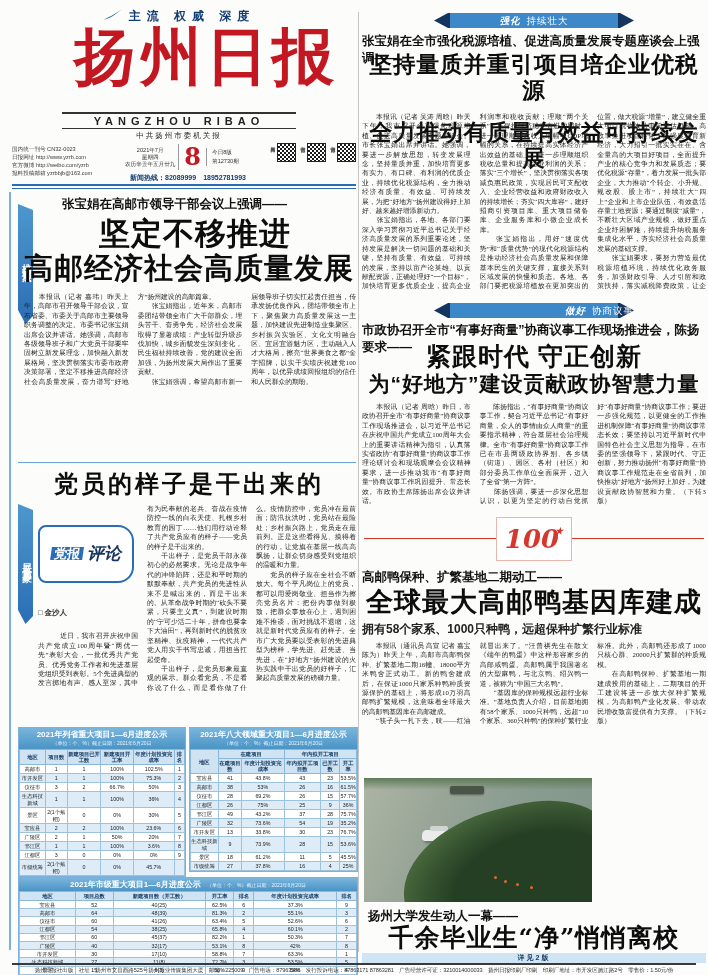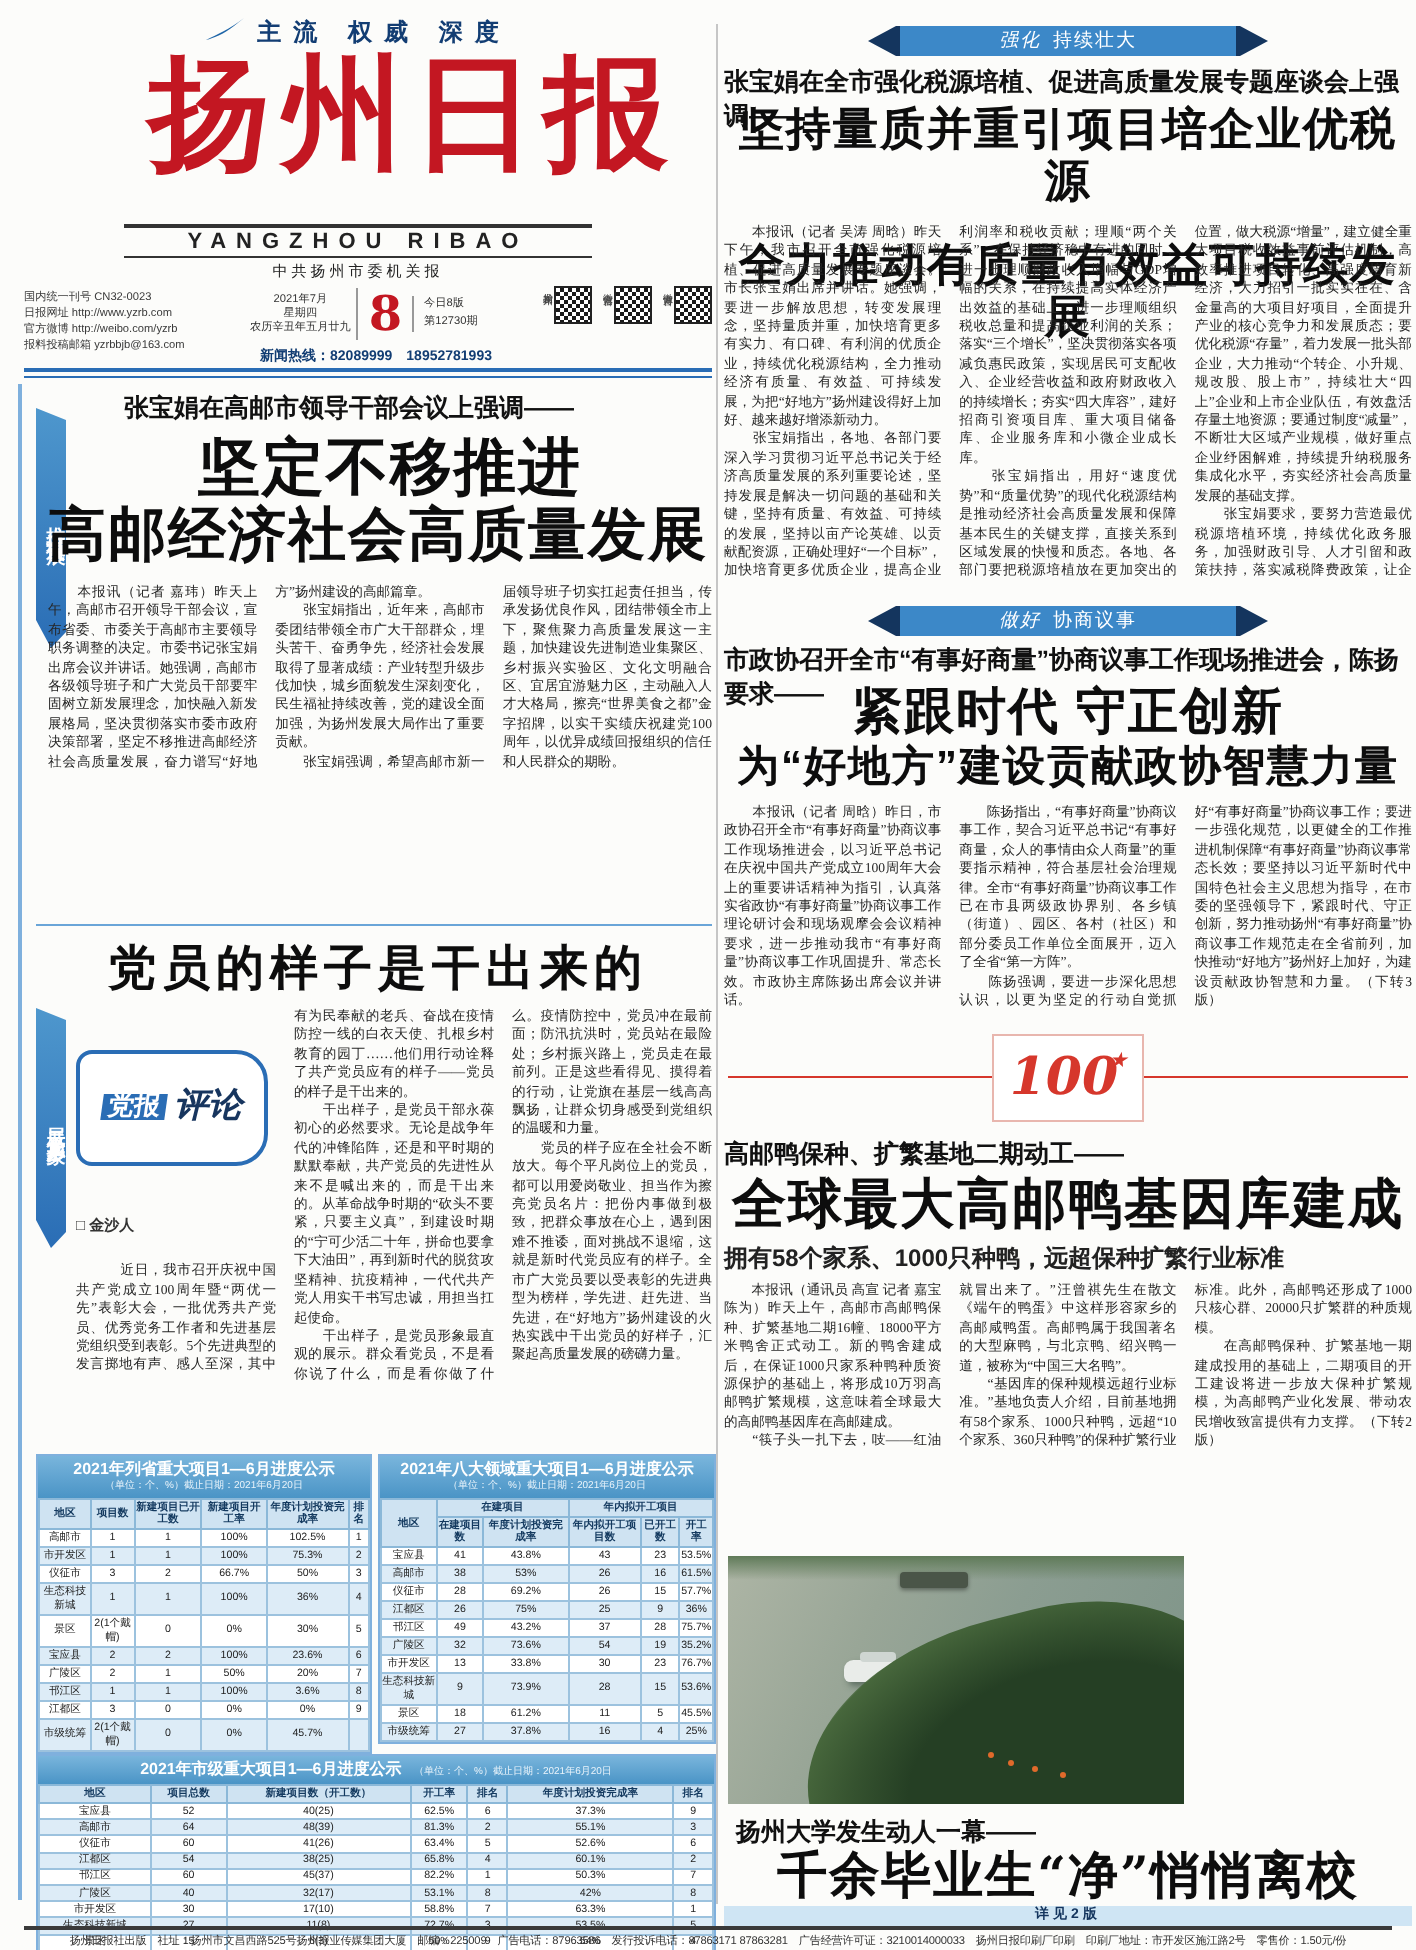--- a/index.html
+++ b/index.html
@@ -37,21 +37,21 @@
   .bodytext{font-family:"Liberation Serif",serif;font-size:6.8px;line-height:9.4px;text-align:justify;
         color:#262626;column-gap:9px;column-count:3;white-space:pre-wrap;overflow:hidden;}
   .va-tab{width:15px;background:linear-gradient(180deg,#4e97cd,#2a6db5);color:#fff;
         writing-mode:vertical-rl;text-orientation:upright;font-size:9.5px;font-weight:bold;
         text-align:center;padding:8px 0 12px;letter-spacing:2px;
         clip-path:polygon(0 0,100% 6px,100% calc(100% - 8px),50% 100%,0 calc(100% - 14px));}
 
   .badge{height:15px;line-height:15px;text-align:center;color:#fff;font-size:9.5px;letter-spacing:1px;
         clip-path:polygon(14px 0,calc(100% - 14px) 0,100% 50%,calc(100% - 14px) 100%,14px 100%,0 50%);
         background:linear-gradient(90deg,#14355e 0 16px,#3c88c8 16px calc(100% - 16px),#14355e calc(100% - 16px));}
-  .badge .bp{font-family:"DejaVu Serif",serif;font-style:italic;font-weight:normal;margin-right:6px;}
+  .badge .bp{font-family:"DejaVu Serif",serif;font-style:italic;font-weight:bold;margin-right:6px;}
 
   
   .kicker-a{top:196px;left:62px;width:290px;}
   .tab-a{left:18px;top:204px;height:100px;}
   .headline-a1{top:216px;left:36px;width:318px;font-size:31px;}
   .headline-a2{top:252px;left:24px;width:330px;font-size:29px;}
   .body-a{top:292px;left:24px;width:332px;height:167px;}
   .div-left{top:462px;left:18px;width:338px;border-top:1px solid #6aa5d8;}
   .headline-b{top:470px;left:24px;width:330px;font-family:"DejaVu Serif",serif;font-size:24px;letter-spacing:3px;}
   .tab-b{left:18px;top:504px;height:100px;}
@@ -74,21 +74,21 @@
   table.news tbody tr:nth-child(even){background:#ddecf7;}
   .tbl3 table.news td{line-height:6.2px;}
 
   
   .col-right{left:362px;top:0;width:344px;height:975px;}
   .badge1{top:13px;left:72px;width:200px;}
   .kicker1{top:33px;left:0;width:344px;font-size:12.5px;}
   .headline-t1{top:52px;left:0;width:344px;font-size:22.5px;}
   .headline-t2{top:80px;left:0;width:344px;font-size:22.5px;margin-top:40px;}
   .body-tax{top:112px;left:0;width:344px;height:186px;}
-  .badge2{top:303px;left:72px;width:200px;}
+  .badge2{top:303px;left:72px;width:200px;text-align:right;}
   .kicker2{top:322px;left:0;width:344px;font-size:12.5px;}
   .headline-c1{top:342px;left:0;width:344px;font-size:25px;}
   .headline-c2{top:372px;left:0;width:344px;font-size:21px;}
   .body-council{top:402px;left:0;width:344px;height:110px;}
 
   .banner100{top:517px;left:2px;width:340px;height:44px;display:flex;align-items:center;justify-content:center;}
   .banner100::before{content:"";position:absolute;left:0;right:0;top:21px;border-top:1.5px solid #d6372c;z-index:0;}
   .banner-box{position:relative;z-index:1;background:#fff;border:1px solid #e8b6ae;display:flex;align-items:center;
         gap:6px;padding:2px 8px;height:38px;}
   .b100{font-family:"DejaVu Serif",serif;font-weight:900;font-style:italic;font-size:26px;color:#d6372c;line-height:1;}

